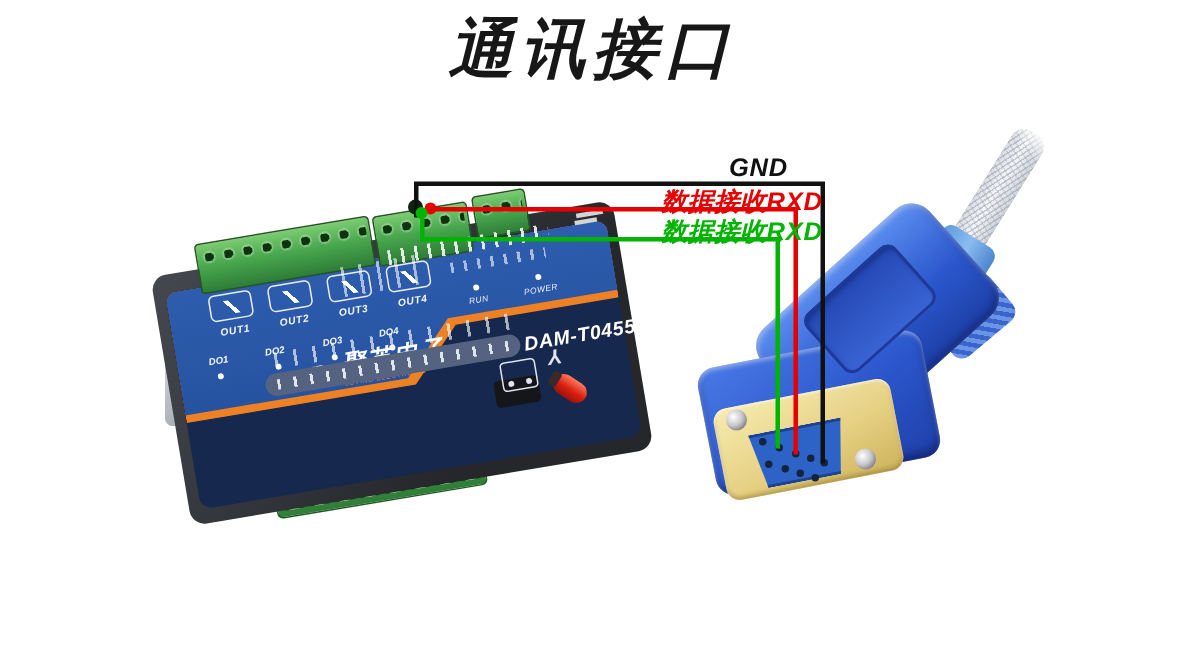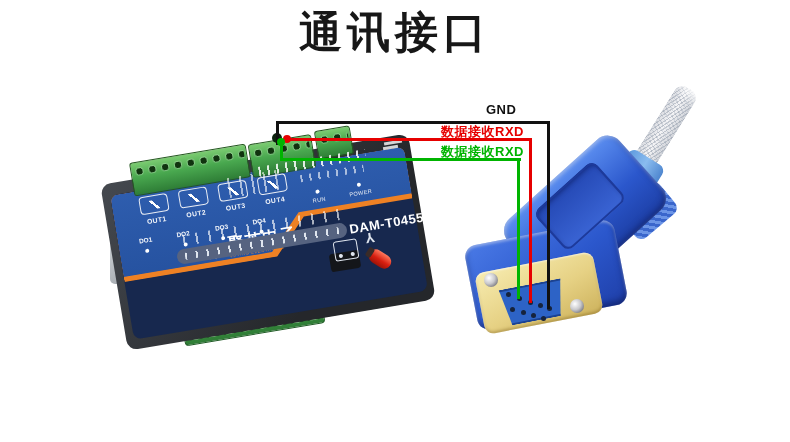--- a/index.html
+++ b/index.html
@@ -1,17 +1,17 @@
 <!DOCTYPE html>
 <html style="--badge-bg: #3b7cd5; --device-panel-blue: #24509d; --device-panel-navy: #17284e; --device-accent-orange: #ee8124; --terminal-green: #3f9f46; --connector-blue: #2b57cc; --connector-face-yellow: #ecd98e; --gnd-color: #111111; --rxd-color: #e60000; --txd-color: #00b400;"><head>
 <meta charset="utf-8">
 <style>
   html,body{margin:0;padding:0;background:#fff;}
   .canvas{position:relative;width:790px;height:386px;background:#fff;overflow:hidden;
-          font-family:"Liberation Sans","DejaVu Sans",sans-serif;}
+          font-family:"Liberation Sans","DejaVu Sans",sans-serif;font-style:italic;}
   .abs{position:absolute;}
   .rot{transform:rotate(-9.5deg);}
 
   
   .title{position:absolute;left:0;right:0;top:4px;margin:0;text-align:center;
          font-size:43px;font-weight:700;color:#171717;letter-spacing:5px;}
 
   
   .badge{left:46px;top:363px;width:207px;height:47px;background:var(--badge-bg,#3b7cd5);
          display:flex;align-items:center;justify-content:center;z-index:2;}
@@ -136,21 +136,21 @@
         box-shadow:inset 0 0 0 2px #1c4290;}
   .pin{width:5px;height:5px;border-radius:50%;background:#16233d;z-index:5;}
 
   
   .wire{z-index:6;}
   .wk{background:var(--gnd-color,#111);}
   .wr{background:var(--rxd-color,#e60000);}
   .wg{background:var(--txd-color,#00b400);}
   .dot{width:8px;height:8px;border-radius:50%;z-index:6;}
   .holeblk{left:272px;top:133px;width:10px;height:10px;border-radius:50%;background:#0e2410;z-index:5;}
-  .wlabel{z-index:7;font-size:13px;font-weight:600;letter-spacing:.5px;white-space:nowrap;}
+  .wlabel{z-index:7;font-size:17px;font-weight:600;letter-spacing:.5px;white-space:nowrap;}
   .lgnd{left:486px;top:102px;color:var(--gnd-color,#111);}
   .lrxd{left:441px;top:123px;color:var(--rxd-color,#e60000);}
   .ltxd{left:441px;top:143px;color:var(--txd-color,#00b400);}
 </style>
 </head>
 <body>
 
 <div class="canvas">
 
   <h1 class="title">通讯接口</h1>

